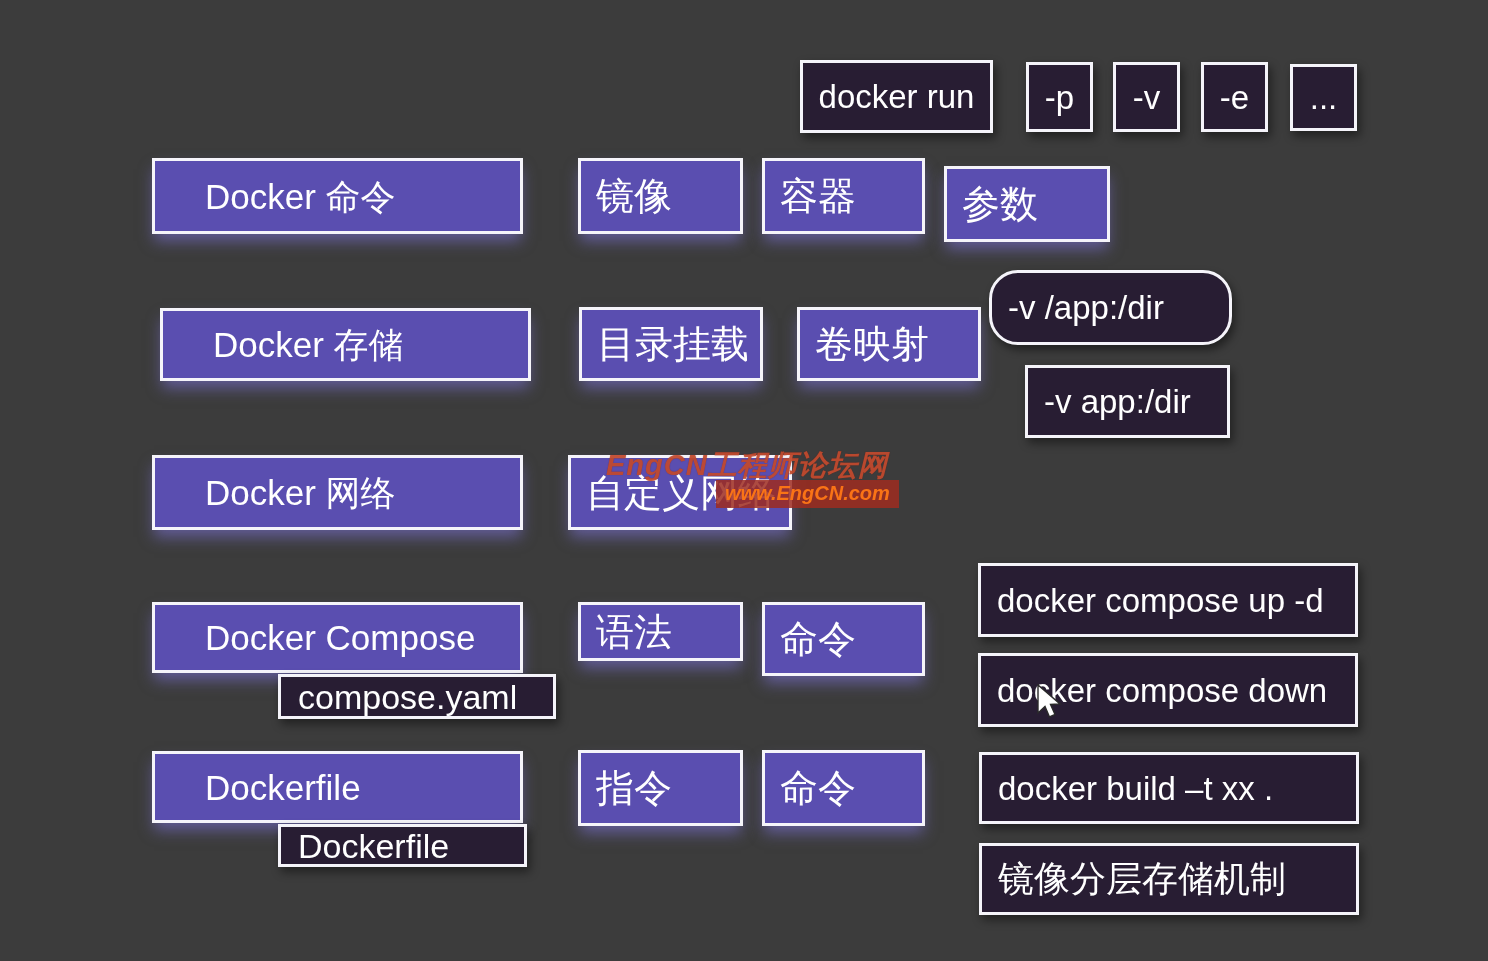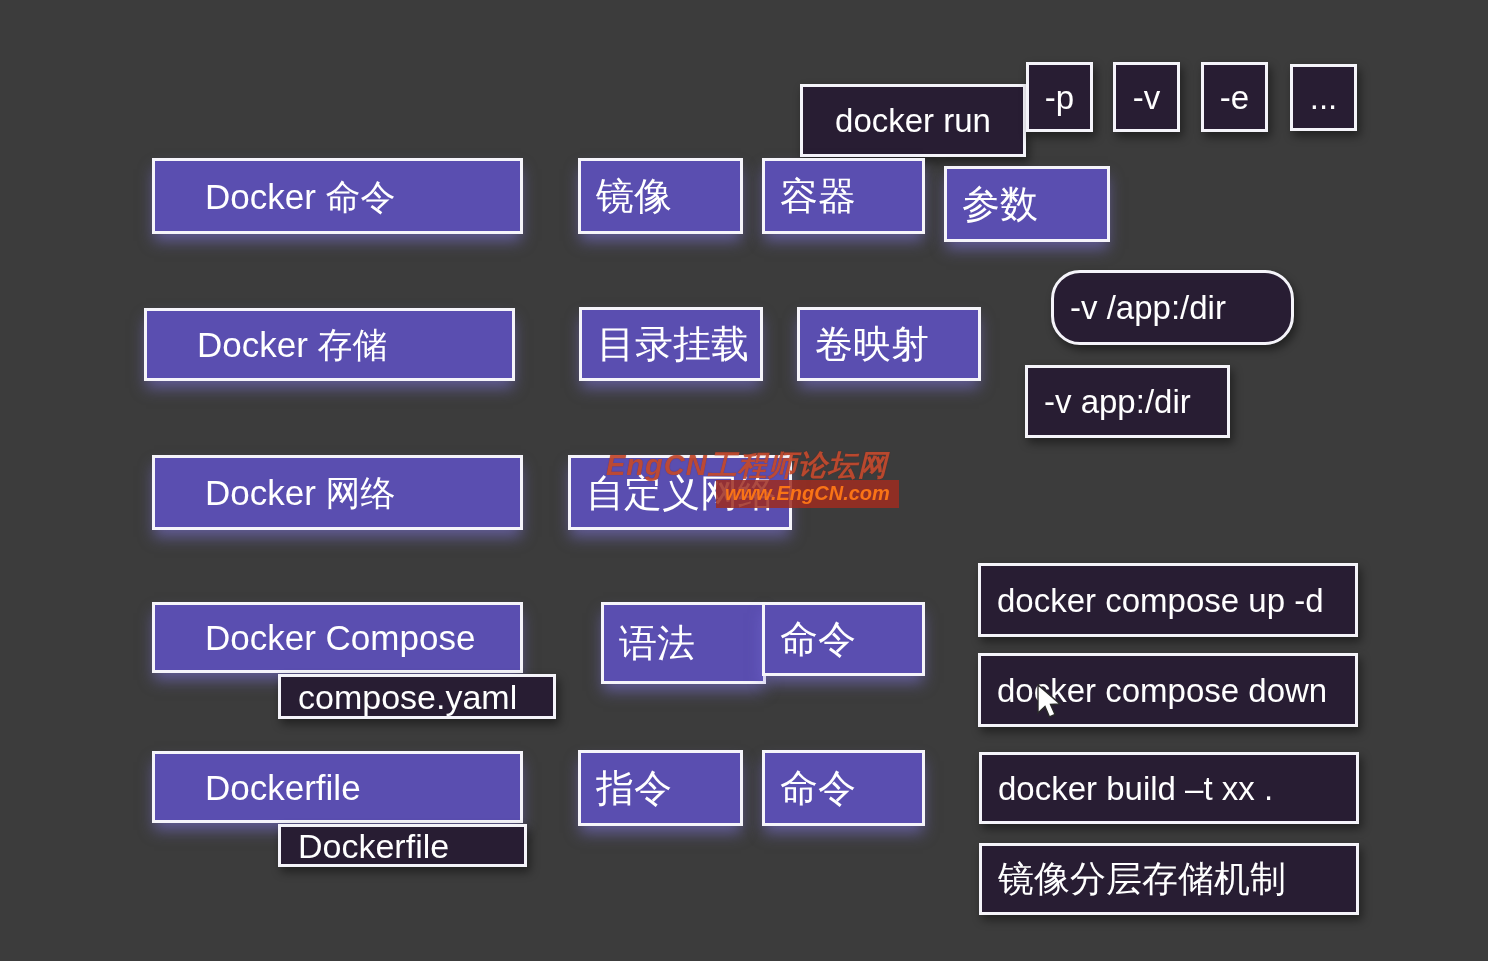--- a/index.html
+++ b/index.html
@@ -42,46 +42,46 @@
     color:#f97316; background:rgba(158,44,32,0.85);
     padding:2px 9px 3px 9px;
   }
   .cursor { position:absolute; left:1036px; top:684px; z-index:10; }
 </style>
 </head>
 <body>
 
 <div class="stage">
 
-  <div class="box dark cmd-c" style="left:800px; top:60px; width:226px; height:73px;margin-top:24px;">docker run</div>
+  <div class="box dark cmd-c" style="left:800px; top:60px; width:193px; height:73px;">docker run</div>
   <div class="box dark cmd-c" style="left:1026px; top:62px; width:67px; height:70px;">-p</div>
   <div class="box dark cmd-c" style="left:1113px; top:62px; width:67px; height:70px;">-v</div>
   <div class="box dark cmd-c" style="left:1201px; top:62px; width:67px; height:70px;">-e</div>
   <div class="box dark cmd-c" style="left:1290px; top:64px; width:67px; height:67px;">...</div>
 
   <div class="box purple main-lbl" style="left:152px; top:158px; width:371px; height:76px;">Docker 命令</div>
   <div class="box purple sm-lbl" style="left:578px; top:158px; width:165px; height:76px;">镜像</div>
   <div class="box purple sm-lbl" style="left:762px; top:158px; width:163px; height:76px;">容器</div>
   <div class="box purple sm-lbl" style="left:944px; top:158px; width:166px; height:76px;margin-top:8px;">参数</div>
 
-  <div class="box purple main-lbl" style="left:144px; top:308px; width:371px; height:73px;">Docker 存储</div>
+  <div class="box purple main-lbl" style="left:160px; top:308px; width:371px; height:73px;">Docker 存储</div>
   <div class="box purple sm-lbl" style="left:797px; top:307px; width:184px; height:74px;">卷映射</div>
   <div class="box purple sm-lbl" style="left:579px; top:307px; width:184px; height:74px;">目录挂载</div>
-  <div class="box dark cmd" style="left:1051px; top:270px; width:243px; height:75px;border-radius:29px;">-v /app:/dir</div>
+  <div class="box dark cmd" style="left:989px; top:270px; width:243px; height:75px;border-radius:29px;">-v /app:/dir</div>
   <div class="box dark cmd" style="left:1025px; top:365px; width:205px; height:73px;">-v app:/dir</div>
 
   <div class="box purple main-lbl" style="left:152px; top:455px; width:371px; height:75px;">Docker 网络</div>
   <div class="box purple sm-lbl" style="left:568px; top:455px; width:224px; height:75px;">自定义网络</div>
 
   <div class="wm-title">EngCN工程师论坛网</div>
   <div class="wm-url">www.EngCN.com</div>
 
   <div class="box purple main-lbl" style="left:152px; top:602px; width:371px; height:71px;">Docker Compose</div>
   <div class="box dark file-lbl" style="left:278px; top:674px; width:278px; height:45px; z-index:3;">compose.yaml</div>
-  <div class="box purple sm-lbl" style="left:578px; top:602px; width:165px; height:82px;margin-left:23px;">语法</div>
+  <div class="box purple sm-lbl" style="left:578px; top:602px; width:165px; height:59px;">语法</div>
   <div class="box purple sm-lbl" style="left:762px; top:602px; width:163px; height:74px;">命令</div>
   <div class="box dark cmd" style="left:978px; top:563px; width:380px; height:74px;">docker compose up -d</div>
   <div class="box dark cmd" style="left:978px; top:653px; width:380px; height:74px;">docker compose down</div>
 
   <div class="box purple main-lbl" style="left:152px; top:751px; width:371px; height:72px;">Dockerfile</div>
   <div class="box dark file-lbl" style="left:278px; top:824px; width:249px; height:43px; z-index:3;">Dockerfile</div>
   <div class="box purple sm-lbl" style="left:578px; top:750px; width:165px; height:76px;">指令</div>
   <div class="box purple sm-lbl" style="left:762px; top:750px; width:163px; height:76px;">命令</div>
   <div class="box dark cmd" style="left:979px; top:752px; width:380px; height:72px;">docker build –t xx .</div>
   <div class="box dark cmd" style="left:979px; top:843px; width:380px; height:72px; font-size:36px;">镜像分层存储机制</div>

